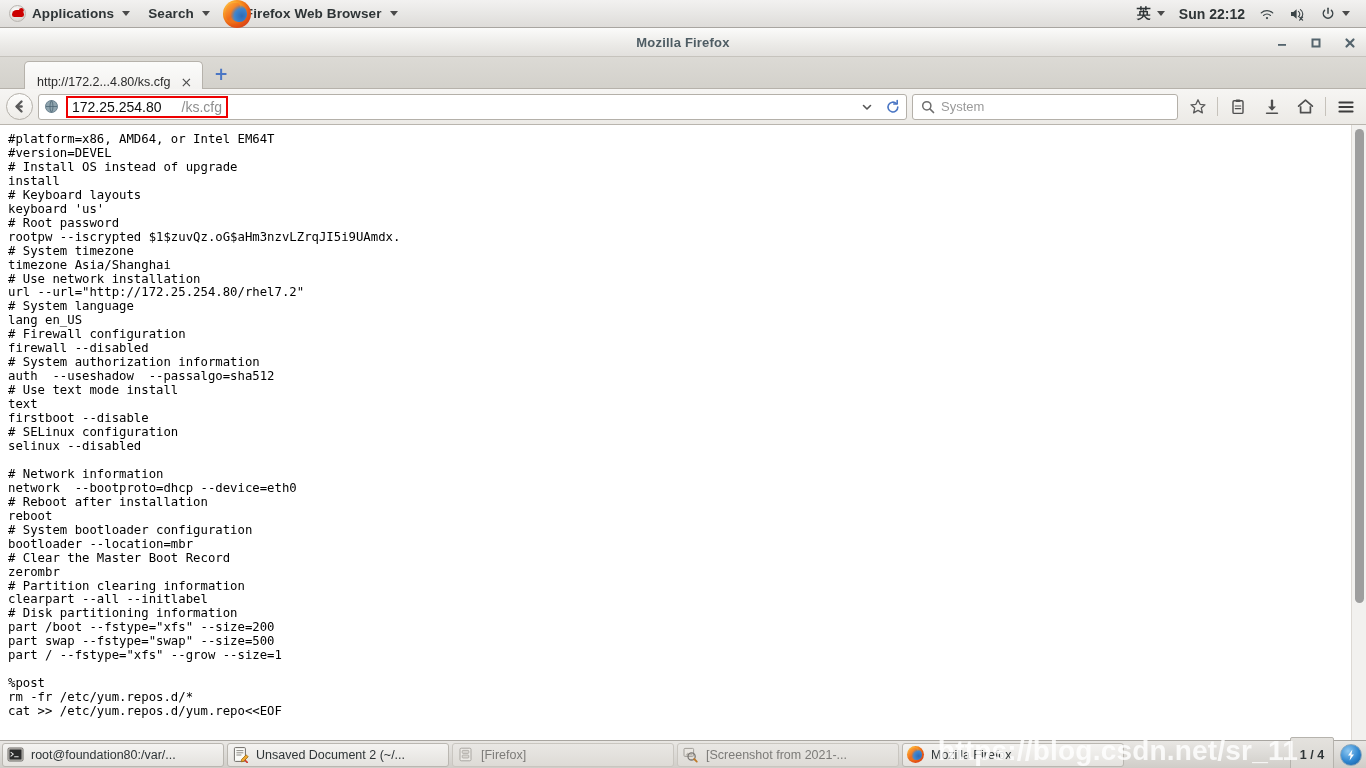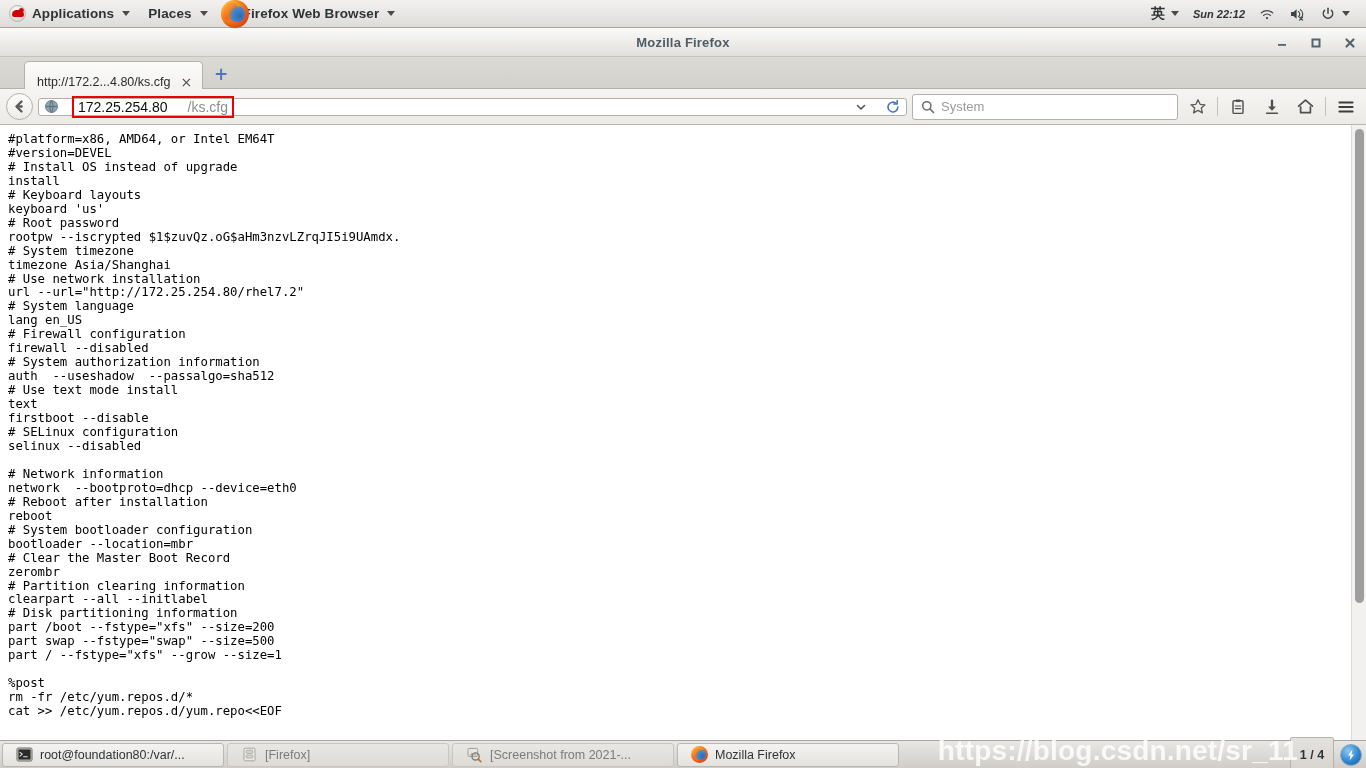--- a/index.html
+++ b/index.html
@@ -53,21 +53,21 @@
   }
   #panel-spacer { flex: 1 1 auto; }
   #panel-right {
     display: flex; align-items: center; gap: 2px;
     padding-right: 10px; height: 27px;
   }
   #panel-right .item {
     display: flex; align-items: center; gap: 4px;
     padding: 0 6px; height: 27px;
   }
-  #panel-clock { font-weight: bold; font-size: 11px; font-style: italic; }
+  #panel-clock { font-weight: bold; font-size: 14px; }
   #ime-label { font-size: 14px; font-weight: bold; }
 
   .svgicon { display: block; }
 
   
   #ff-window {
     position: absolute;
     top: 28px; left: 0;
     width: 1366px; height: 712px;
     background: #f1f0ee;
@@ -131,26 +131,26 @@
     padding: 0 6px; gap: 5px;
   }
   #back-btn {
     width: 27px; height: 27px; border-radius: 50%;
     border: 1px solid #b4b0a9;
     background: linear-gradient(to bottom,#fdfdfc,#eeece8);
     display: flex; align-items: center; justify-content: center;
     flex: 0 0 27px;
   }
   #urlbar-wrap {
-    flex: 1 1 auto; height: 18px;
+    flex: 1 1 auto; height: 26px;
     background: #ffffff;
     border: 1px solid #b4b0a9;
     border-radius: 3px;
     display: flex; align-items: center;
-    padding: 0 2px 0 5px; gap: 12px;
+    padding: 0 2px 0 5px; gap: 6px;
     min-width: 0;
   }
   #identity-icon { flex: 0 0 16px; display: flex; align-items: center; }
   #url-box {
     display: inline-flex; align-items: center;
     border: 2px solid #ee0000;
     padding: 0 4px; height: 22px;
     font-size: 14px;
     font-family: "Liberation Sans", sans-serif;
   }
@@ -205,21 +205,21 @@
     position: absolute; bottom: 0; left: 0;
     width: 1366px; height: 28px;
     background: linear-gradient(to bottom,#e9e7e4 0%,#dbd9d5 55%,#d0cdc8 100%);
     border-top: 1px solid #a9a6a1;
     display: flex; align-items: center;
     padding: 1px 2px; gap: 3px;
   }
   .task {
     height: 24px;
     display: flex; align-items: center; gap: 7px;
-    padding: 0 13px;
+    padding: 0 4px;
     font-size: 12.5px;
     border: 1px solid #bab7b1;
     border-radius: 3px;
     background: linear-gradient(to bottom,#f4f3f1,#e4e2de);
     white-space: nowrap; overflow: hidden;
     color: #2e3436;
   }
   .task.inactive {
     background: linear-gradient(to bottom,#e9e7e4,#dedbd6);
     border-color: #c9c6c0;
@@ -282,21 +282,21 @@
 
 <div id="top-panel">
 
   <div class="panel-menu">
     <span class="redhat-logo"></span>
     <span class="lbl">Applications</span>
     <span class="caret"></span>
   </div>
 
   <div class="panel-menu">
-    <span class="lbl">Places</span>
+    <span class="lbl">Search</span>
     <span class="caret"></span>
   </div>
 
   <div class="panel-menu" style="position:relative;padding-left:4px;">
     <span class="ff-logo" style="width:28px;height:28px;position:relative;top:0;margin-right:-12px;z-index:3;"></span>
     <span class="lbl" style="font-weight:bold;">Firefox Web Browser</span>
     <span class="caret"></span>
   </div>
 
   <div id="panel-spacer"></div>
@@ -497,20 +497,31 @@
       <svg width="17" height="17" viewBox="0 0 17 17">
         <rect x="1" y="2" width="15" height="13" rx="1.4" fill="#d6d3ce" stroke="#6b6864" stroke-width="1"></rect>
         <rect x="2.4" y="3.4" width="12.2" height="10.2" fill="#2b2b2b"></rect>
         <path d="M4 6.3l2.3 1.9L4 10.1" stroke="#e6e6e6" stroke-width="1.1" fill="none" stroke-linecap="round" stroke-linejoin="round"></path>
         <path d="M7.6 10.8h3.6" stroke="#e6e6e6" stroke-width="1.1" stroke-linecap="round"></path>
       </svg>
     </span>
     <span class="task-lbl">root@foundation80:/var/...</span>
   </div>
 
+  <div class="task" style="width:222px">
+    <span class="task-ico">
+      <svg width="17" height="17" viewBox="0 0 17 17">
+        <rect x="2.4" y="1.6" width="11" height="13.8" rx="1" fill="#fbfbf8" stroke="#6f6c68" stroke-width="1"></rect>
+        <path d="M4.4 4.6h7M4.4 6.8h7M4.4 9h5" stroke="#8d8a85" stroke-width="1"></path>
+        <path d="M9.6 13.4l4.6-4.6 2 2-4.6 4.6-2.4.4z" fill="#f0a830" stroke="#9a6a10" stroke-width=".8" stroke-linejoin="round"></path>
+        <path d="M13.4 14.6l1.8 1.8" stroke="#d03a2a" stroke-width="1.6" stroke-linecap="round"></path>
+      </svg>
+    </span>
+    <span class="task-lbl">Unsaved Document 2 (~/...</span>
+  </div>
 
   <div class="task inactive" style="width:222px">
     <span class="task-ico">
       <svg width="17" height="17" viewBox="0 0 17 17">
         <rect x="3" y="2.2" width="11" height="12.6" rx="1.2" fill="#eceae6" stroke="#a9a6a1" stroke-width="1"></rect>
         <rect x="5.2" y="4.4" width="6.6" height="3" rx=".8" fill="#d8d5d0" stroke="#a9a6a1" stroke-width=".8"></rect>
         <rect x="5.2" y="9" width="6.6" height="3" rx=".8" fill="#d8d5d0" stroke="#a9a6a1" stroke-width=".8"></rect>
       </svg>
     </span>
     <span class="task-lbl">[Firefox]</span>

